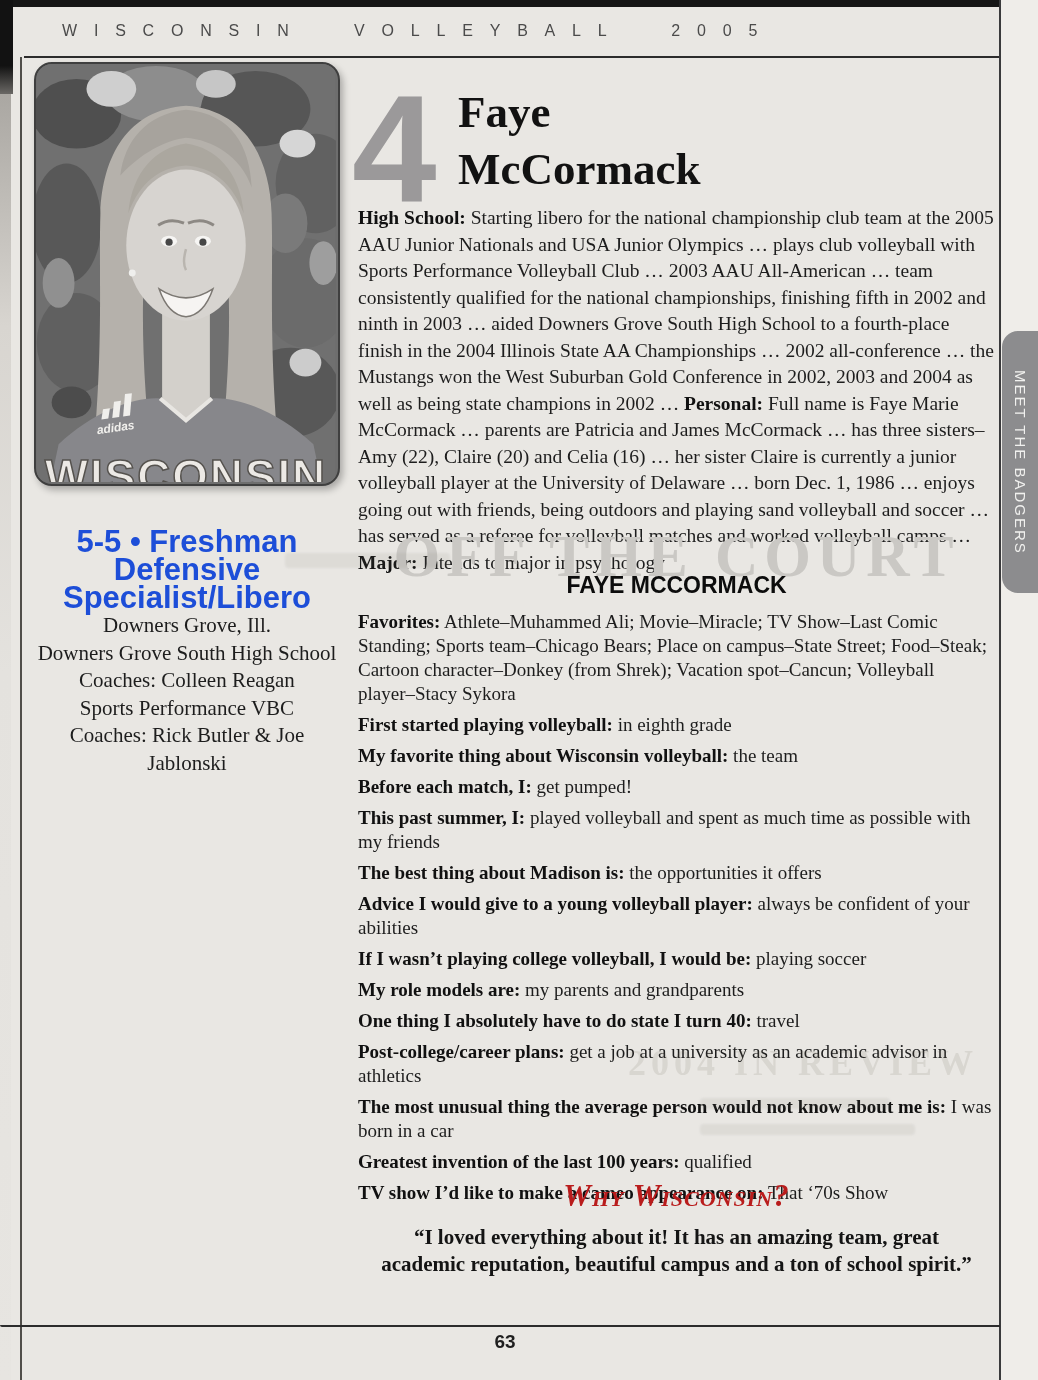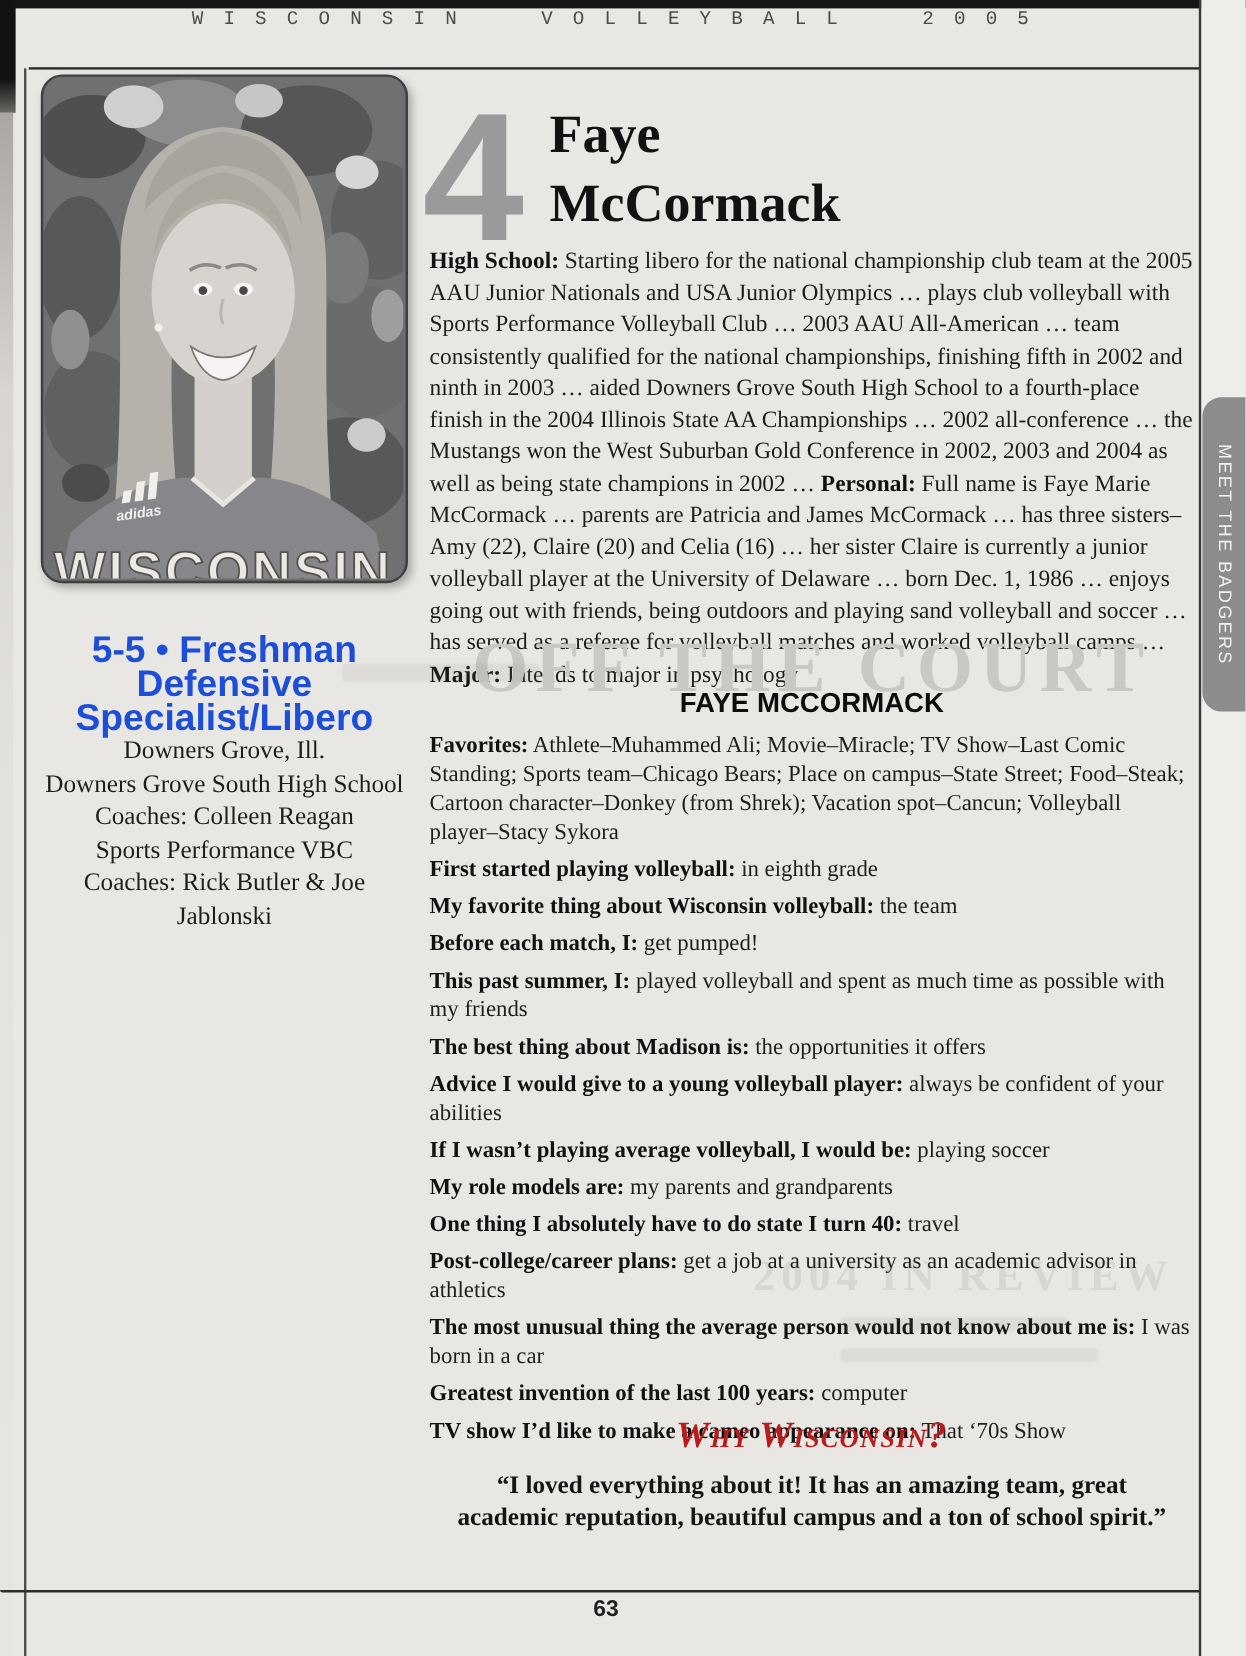--- a/index.html
+++ b/index.html
@@ -15,23 +15,23 @@
   .scan-corner{left:0;top:0;width:13px;height:94px;background:linear-gradient(180deg,#121212 70%,#6a6865 100%);}
   .scan-left{left:0;top:94px;width:11px;height:1286px;
     background:linear-gradient(180deg,#aaa7a2 0%,#d8d5d0 18%,#e4e2de 45%,#e7e5e1 100%);}
   
   .rule-top{left:24px;top:56px;width:976px;height:2px;background:#2c2c2c;}
   .line-left{left:20px;top:57px;width:2px;height:1323px;background:#504e4a;}
   .line-right{left:999px;top:0;width:2px;height:1380px;background:#3a3a3c;}
   .margin-right{left:1001px;top:0;width:37px;height:1380px;background:#efede9;}
   .rule-bottom{left:0;top:1325px;width:1000px;height:2px;background:#2c2c2c;border-radius:0 0 0 40px;}
   
-  .page-header{left:62px;top:7px;width:910px;
-    font-family:Liberation Mono, monospace;font-size:16px;color:#4b4b4b;
-    letter-spacing:1.05em;word-spacing:1.7em;white-space:nowrap;text-align:center;}
+  .page-header{left:62px;top:22px;width:910px;
+    font-family:Liberation Sans, sans-serif;font-size:16px;color:#4b4b4b;
+    letter-spacing:1.05em;word-spacing:1.7em;white-space:nowrap;}
   
   .badger-tab{right:0;top:331px;width:36px;height:262px;background:#8c8c8e;
     border-radius:16px 0 0 16px;display:flex;align-items:center;justify-content:center;}
   .badger-tab span{writing-mode:vertical-rl;font-family:"Liberation Sans",sans-serif;
     font-size:15px;letter-spacing:2px;color:#f1f1ef;white-space:nowrap;}
   
   .photo-frame{left:34px;top:62px;width:302px;height:420px;border:2px solid #3f3f3f;
     border-radius:18px;overflow:hidden;background:#6e6e6e;
     box-shadow:3px 4px 7px rgba(0,0,0,.28);}
   
@@ -182,26 +182,26 @@
     <p>
       <b>Favorites:</b>
       <span>Athlete–Muhammed Ali; Movie–Miracle; TV Show–Last Comic Standing; Sports team–Chicago Bears; Place on campus–State Street; Food–Steak; Cartoon character–Donkey (from Shrek); Vacation spot–Cancun; Volleyball player–Stacy Sykora</span>
     </p>
     <p><b>First started playing volleyball:</b> <span>in eighth grade</span></p>
     <p><b>My favorite thing about Wisconsin volleyball:</b> <span>the team</span></p>
     <p><b>Before each match, I:</b> <span>get pumped!</span></p>
     <p><b>This past summer, I:</b> <span>played volleyball and spent as much time as possible with my friends</span></p>
     <p><b>The best thing about Madison is:</b> <span>the opportunities it offers</span></p>
     <p><b>Advice I would give to a young volleyball player:</b> <span>always be confident of your abilities</span></p>
-    <p><b>If I wasn’t playing average volleyball, I would be:</b> <span>playing soccer</span></p>
+    <p><b>If I wasn’t playing college volleyball, I would be:</b> <span>playing soccer</span></p>
     <p><b>My role models are:</b> <span>my parents and grandparents</span></p>
     <p><b>One thing I absolutely have to do state I turn 40:</b> <span>travel</span></p>
     <p><b>Post-college/career plans:</b> <span>get a job at a university as an academic advisor in athletics</span></p>
     <p><b>The most unusual thing the average person would not know about me is:</b> <span>I was born in a car</span></p>
-    <p><b>Greatest invention of the last 100 years:</b> <span>computer</span></p>
+    <p><b>Greatest invention of the last 100 years:</b> <span>qualified</span></p>
     <p><b>TV show I’d like to make a cameo appearance on:</b> <span>That ‘70s Show</span></p>
   </div>
 
   <div class="abs why">
     <div class="why-head">Why Wisconsin?</div>
     <div class="why-quote">“I loved everything about it! It has an amazing team, great academic reputation, beautiful campus and a ton of school spirit.”</div>
   </div>
 
   <div class="abs ghost-review">2004 IN REVIEW</div>
   <div class="abs ghost-bar gb1"></div>

